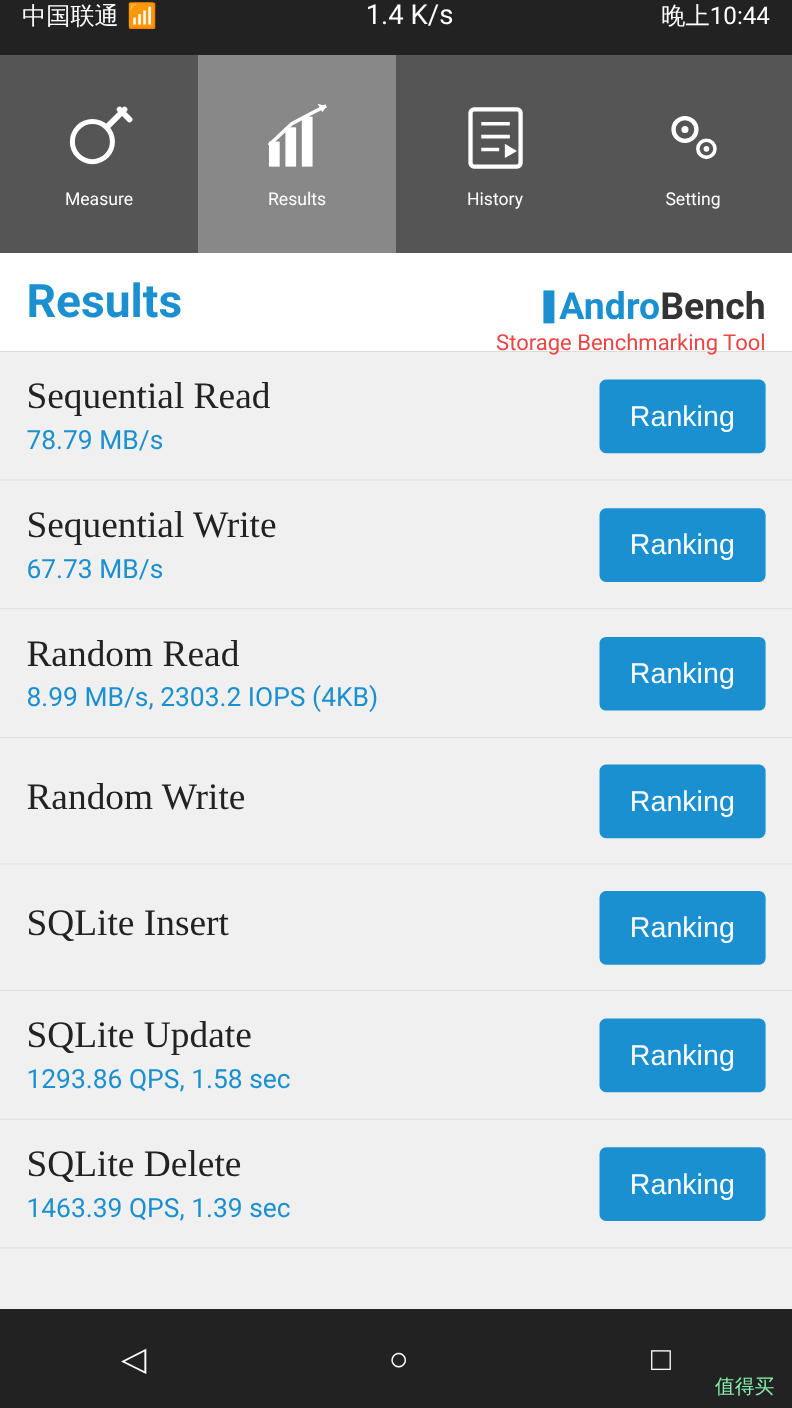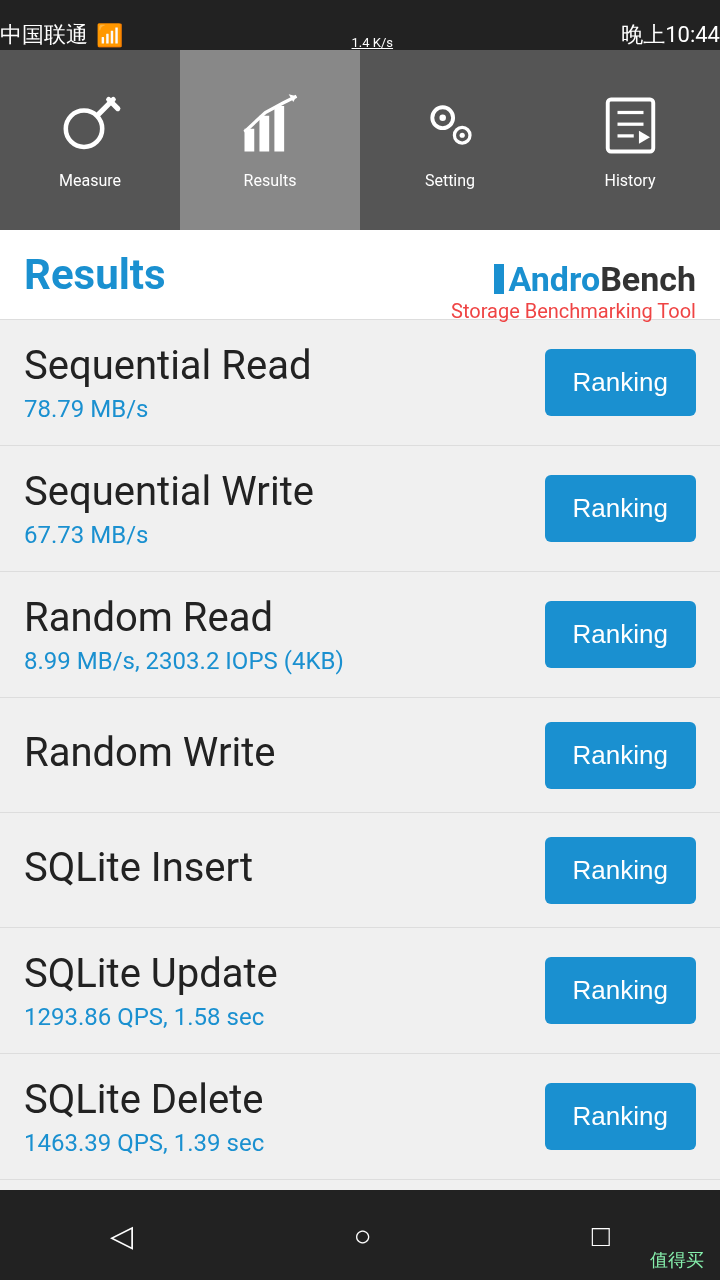--- a/index.html
+++ b/index.html
@@ -11,23 +11,23 @@
       background: #e8e8e8;
       overflow-x: hidden;
     }
 
     
     .status-bar {
       width: 100%;
       height: 50px;
       background: #222;
       display: flex;
-      align-items: flex-end;
+      align-items: flex-start;
       justify-content: space-between;
-      padding: 0 0;
+      padding: 0 20px;
       color: white;
       font-size: 22px;
       gap: 48px;
     }
     .status-left { display: flex; align-items: center; gap: 8px; }
     .status-right { display: flex; align-items: center; gap: 6px; }
 
     
     .tab-bar {
       width: 100%;
@@ -105,24 +105,25 @@
       display: flex;
       align-items: center;
       justify-content: space-between;
       border-bottom: 1px solid #ddd;
       min-height: 115px;
     }
     .bench-info {
       flex: 1;
     }
     .bench-name {
-      font-size: 40px;
+      font-size: 34px;
       color: #222;
       font-weight: normal;
       margin-bottom: 6px;
+      font-family: Liberation Serif, serif;
     }
     .bench-value {
       font-size: 24px;
       color: #1a90d0;
     }
     .ranking-btn {
       background: #1a90d0;
       color: white;
       border: none;
       border-radius: 6px;
@@ -162,21 +163,21 @@
     }
   </style>
 </head>
 <body>
 
 <div class="status-bar">
   <div class="status-left">
     <span>中国联通</span>
     <span>📶</span>
   </div>
-  <div style="font-size:13px;text-decoration:underline;">1.4 K/s</div>
+  <div style="font-size:25px;">1.4 K/s</div>
   <div class="status-right">
     <span>晚上10:44</span>
   </div>
 </div>
 
 <div class="tab-bar">
   <div class="tab-item">
     <div class="tab-icon">
       <svg viewBox="0 0 100 100" xmlns="http://www.w3.org/2000/svg">
         <circle cx="40" cy="55" r="28" stroke="white" stroke-width="7" fill="none"></circle>
@@ -194,39 +195,39 @@
         <rect x="56" y="20" width="15" height="70" fill="white"></rect>
         <polyline points="10,60 42,30 70,15 90,5" stroke="white" stroke-width="5" fill="none"></polyline>
         <polygon points="90,5 78,2 85,14" fill="white"></polygon>
       </svg>
     </div>
     <span>Results</span>
   </div>
   <div class="tab-item">
     <div class="tab-icon">
       <svg viewBox="0 0 100 100" xmlns="http://www.w3.org/2000/svg">
-        <circle cx="38" cy="38" r="16" stroke="white" stroke-width="6" fill="none"></circle>
-        <circle cx="38" cy="38" r="5" fill="white"></circle>
-        <circle cx="68" cy="65" r="12" stroke="white" stroke-width="5" fill="none"></circle>
-        <circle cx="68" cy="65" r="4" fill="white"></circle>
-      </svg>
-    </div>
-    <span>Setting</span>
-  </div>
-  <div class="tab-item">
-    <div class="tab-icon">
-      <svg viewBox="0 0 100 100" xmlns="http://www.w3.org/2000/svg">
         <rect x="15" y="10" width="70" height="80" rx="5" stroke="white" stroke-width="6" fill="none"></rect>
         <line x1="30" y1="30" x2="70" y2="30" stroke="white" stroke-width="5"></line>
         <line x1="30" y1="48" x2="70" y2="48" stroke="white" stroke-width="5"></line>
         <line x1="30" y1="66" x2="55" y2="66" stroke="white" stroke-width="5"></line>
         <polygon points="63,58 63,78 80,68" fill="white"></polygon>
       </svg>
     </div>
     <span>History</span>
+  </div>
+  <div class="tab-item">
+    <div class="tab-icon">
+      <svg viewBox="0 0 100 100" xmlns="http://www.w3.org/2000/svg">
+        <circle cx="38" cy="38" r="16" stroke="white" stroke-width="6" fill="none"></circle>
+        <circle cx="38" cy="38" r="5" fill="white"></circle>
+        <circle cx="68" cy="65" r="12" stroke="white" stroke-width="5" fill="none"></circle>
+        <circle cx="68" cy="65" r="4" fill="white"></circle>
+      </svg>
+    </div>
+    <span>Setting</span>
   </div>
 </div>
 
 <div class="results-header">
   <div class="results-title">Results</div>
   <div class="brand-area">
     <div style="display:flex;align-items:center;margin-top:32px;">
       <span class="brand-accent"></span>
       <span style="font-size:34px;color:#333;font-weight:bold;">
         <span style="color:#1a90d0;">Andro</span><span>Bench</span>

